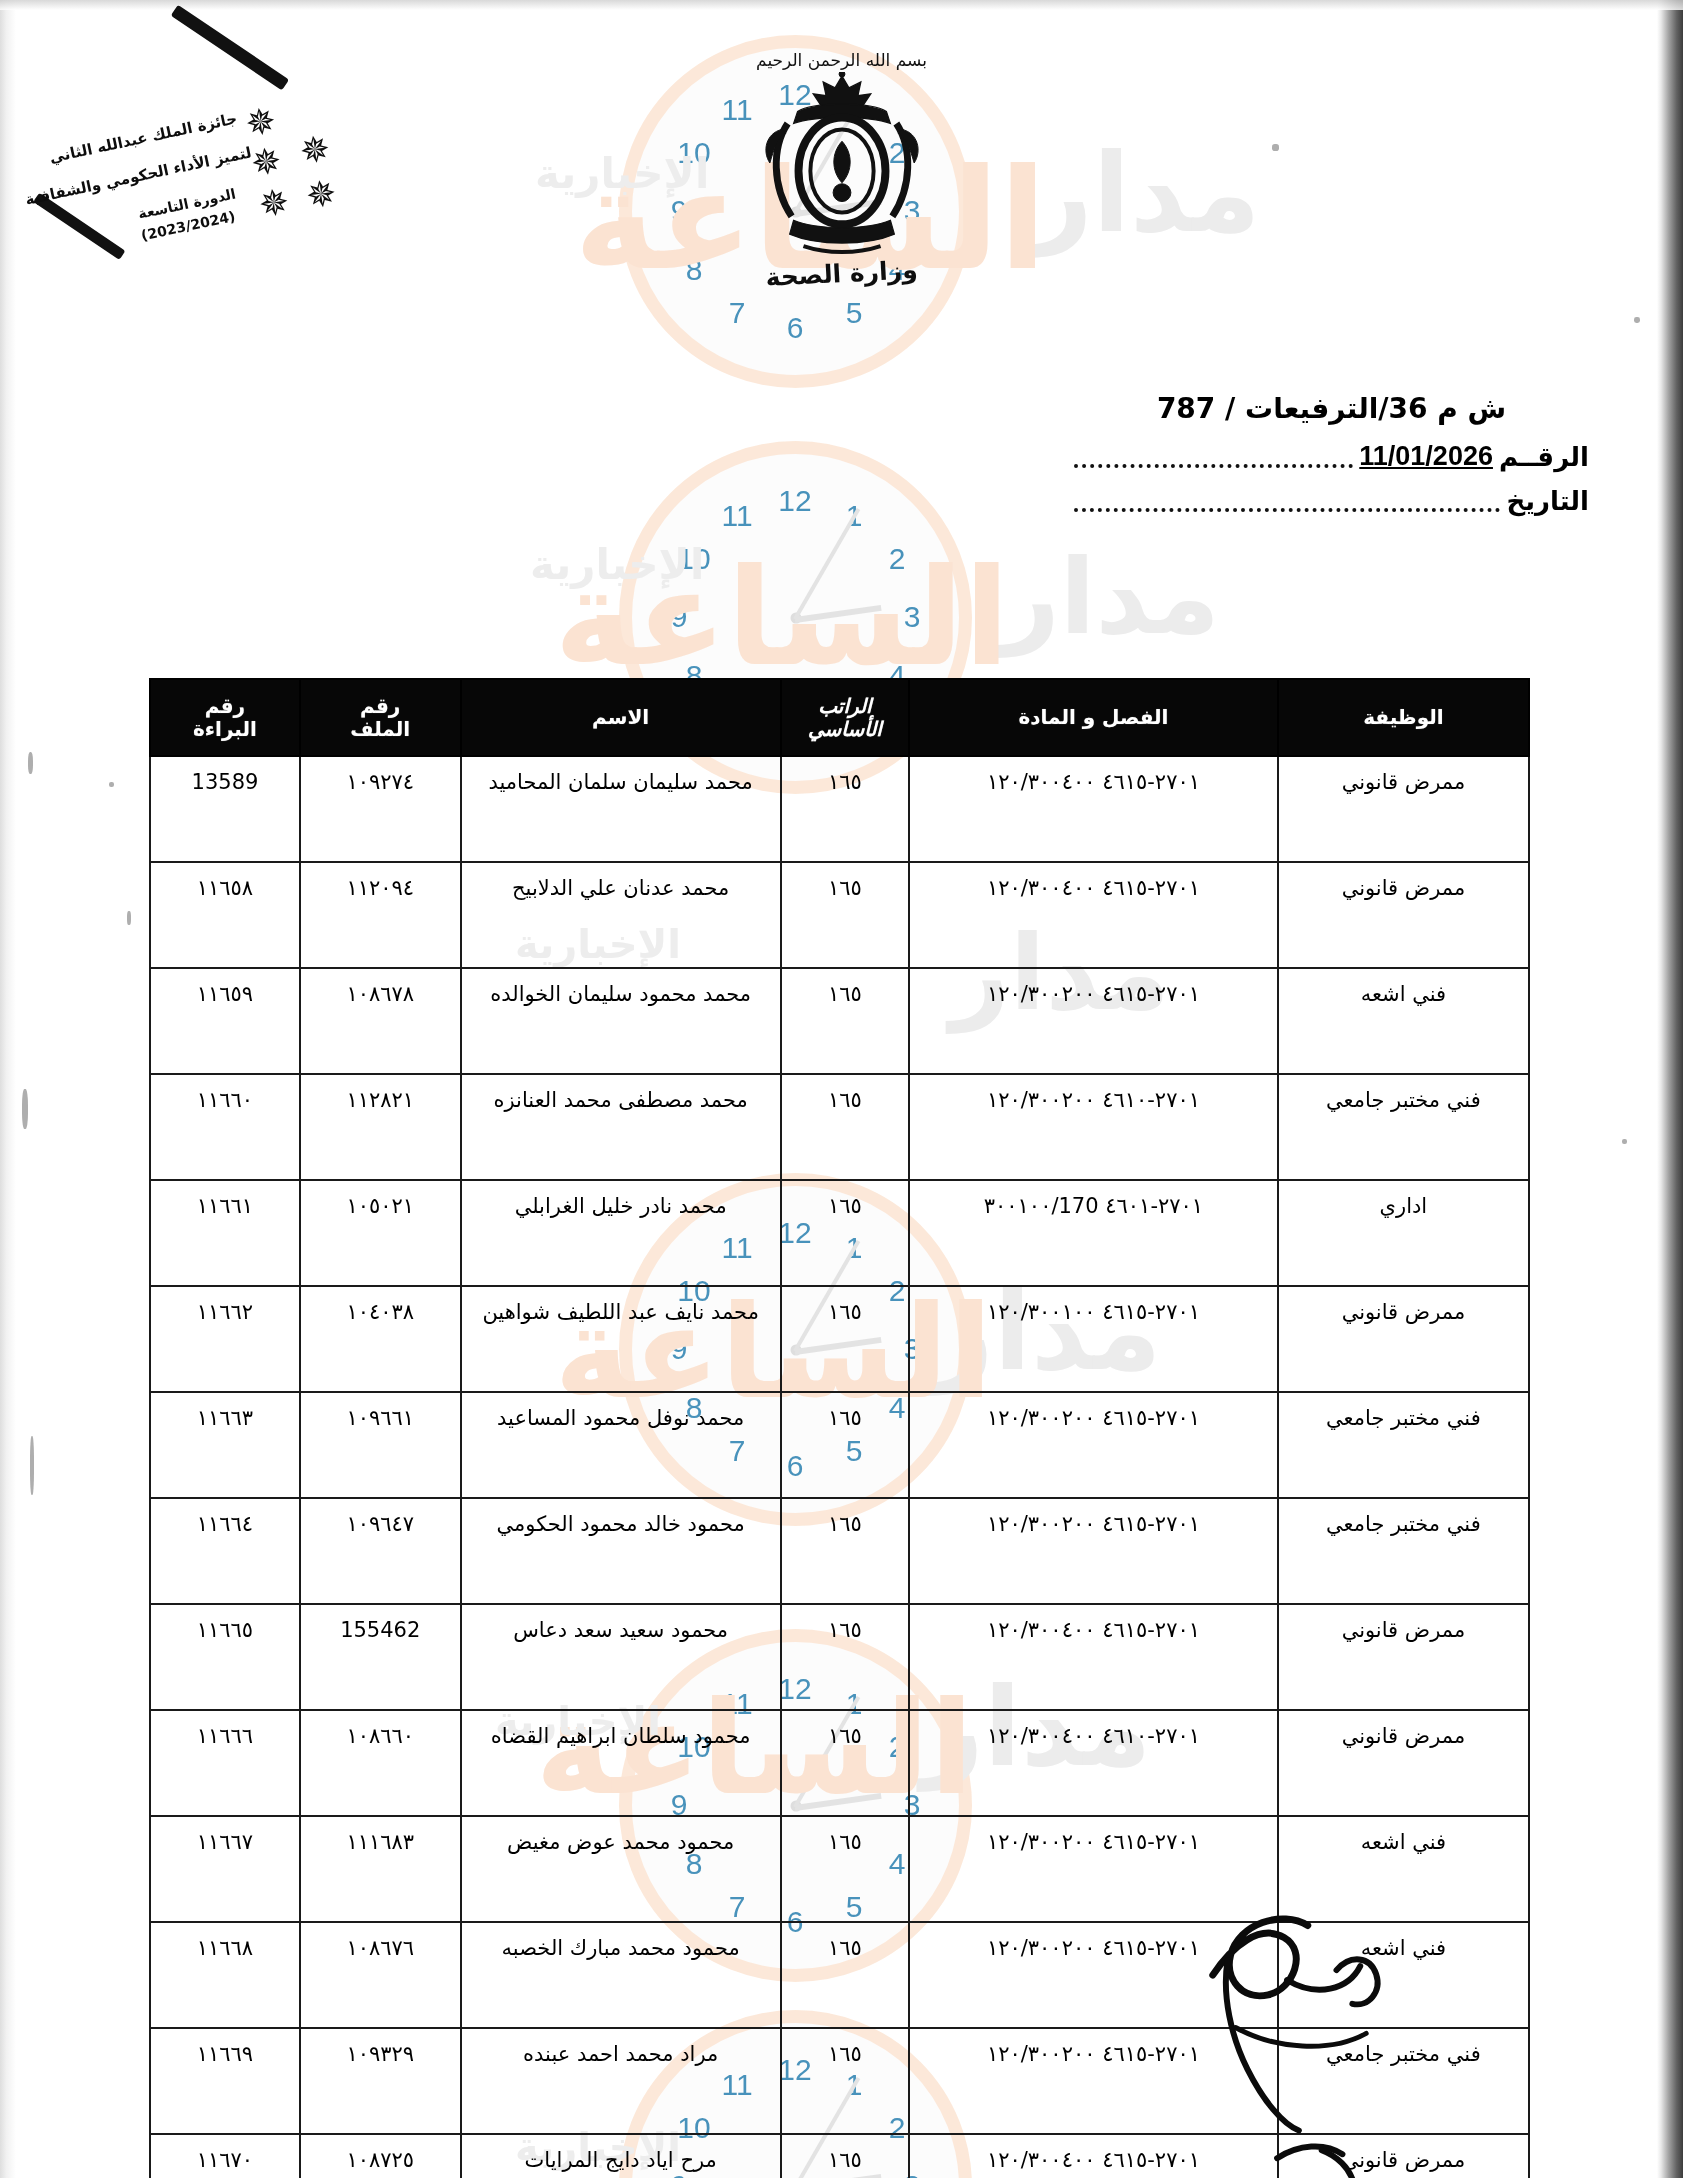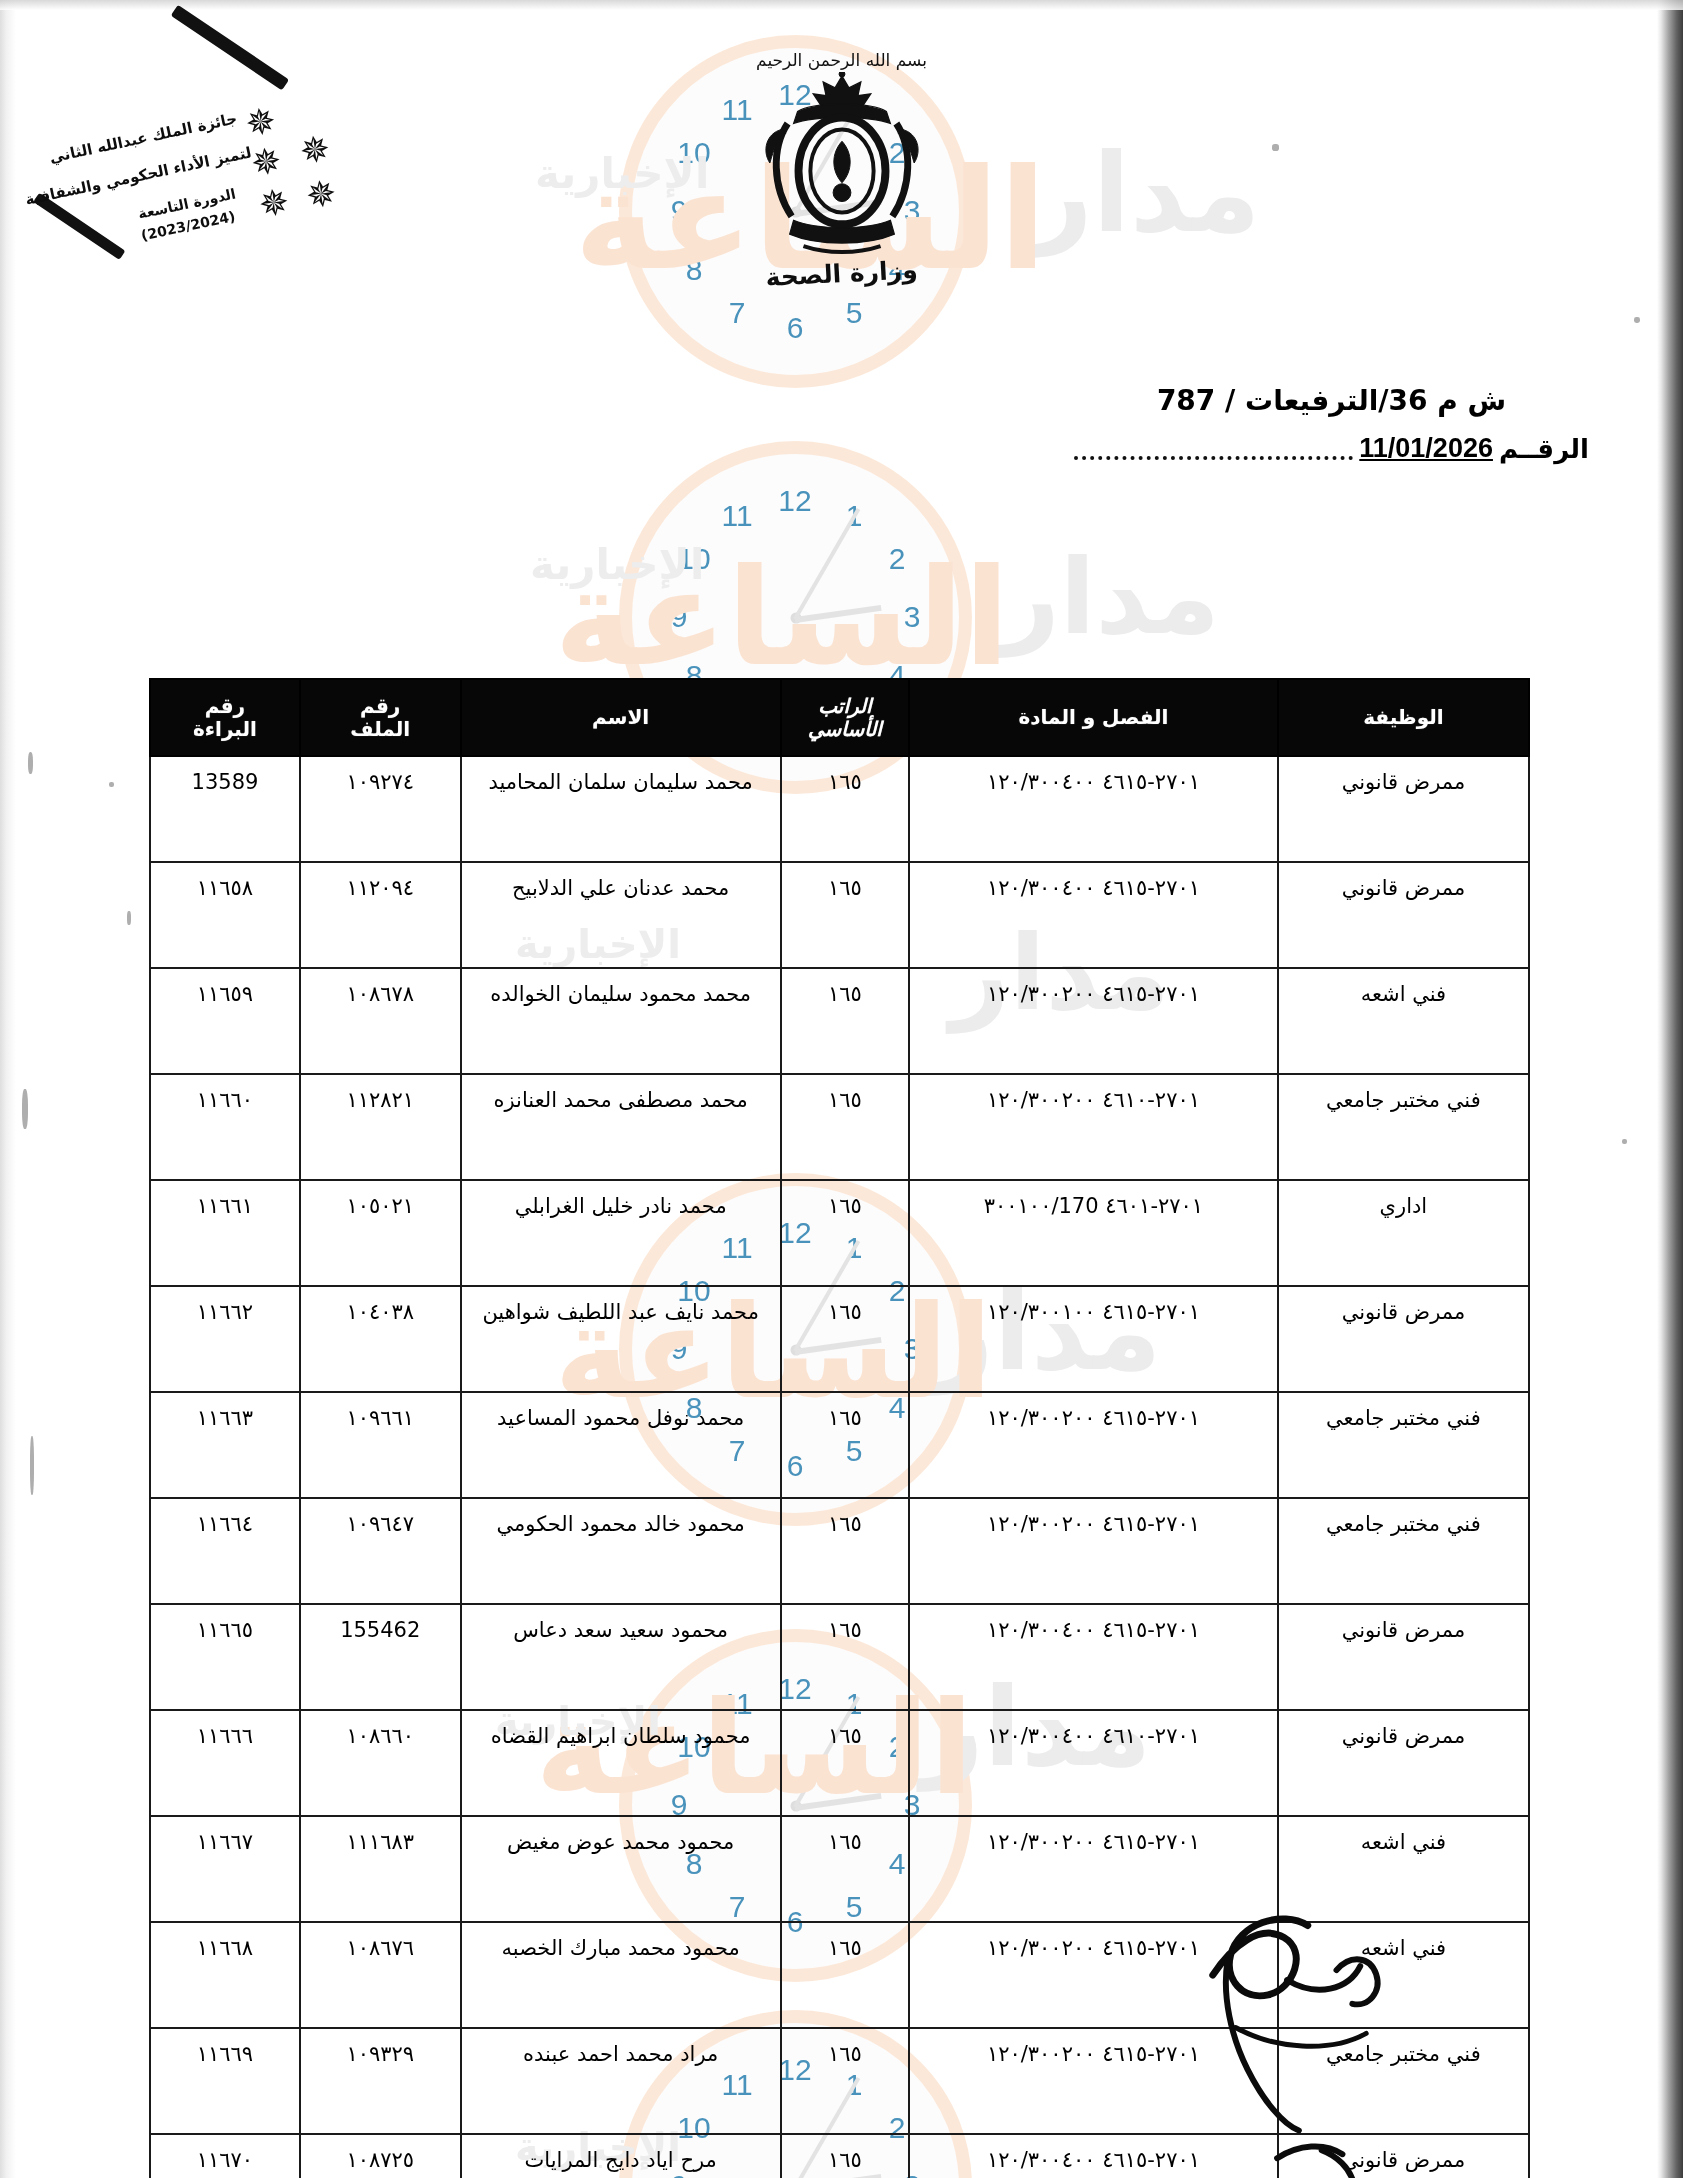--- a/index.html
+++ b/index.html
@@ -152,21 +152,21 @@
     color: #0e0e0e;
     margin-top: 4px;
     transform: rotate(-3deg);
     letter-spacing: -2px;
   }
 
   
   .refblock {
     position: absolute;
     right: 94px;
-    top: 384px;
+    top: 392px;
     width: 515px;
     text-align: left;
     direction: rtl;
   }
   .ref-title {
     font-family: "DejaVu Sans", sans-serif;
     font-size: 28px;
     font-weight: bold;
     text-align: center;
     margin-bottom: 16px;
@@ -427,20 +427,24 @@
 
   <div class="refblock">
     <div class="ref-title">ش م 36/الترفيعات / 787</div>
 
     <div class="ref-row">
       <span class="ref-label">الرقــم</span>
       <span class="ref-value">11/01/2026</span>
       <span class="ref-dots"></span>
     </div>
 
+    <div class="ref-row">
+      <span class="ref-label">التاريخ</span>
+      <span class="ref-dots"></span>
+    </div>
 
   </div>
 
   <table class="main">
     <colgroup>
       <col class="col-job">
       <col class="col-class">
       <col class="col-salary">
       <col class="col-name">
       <col class="col-file">

